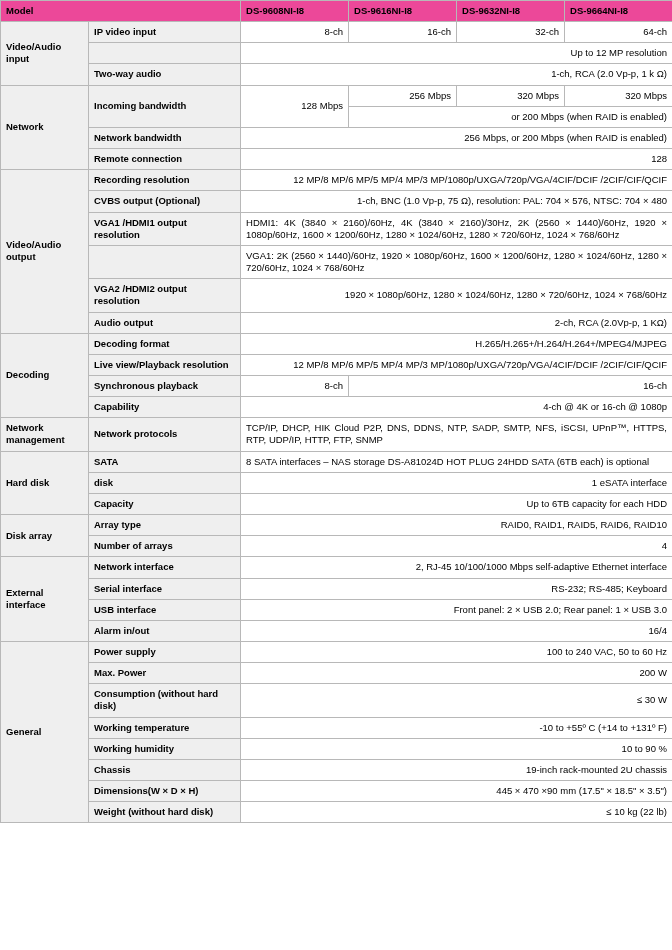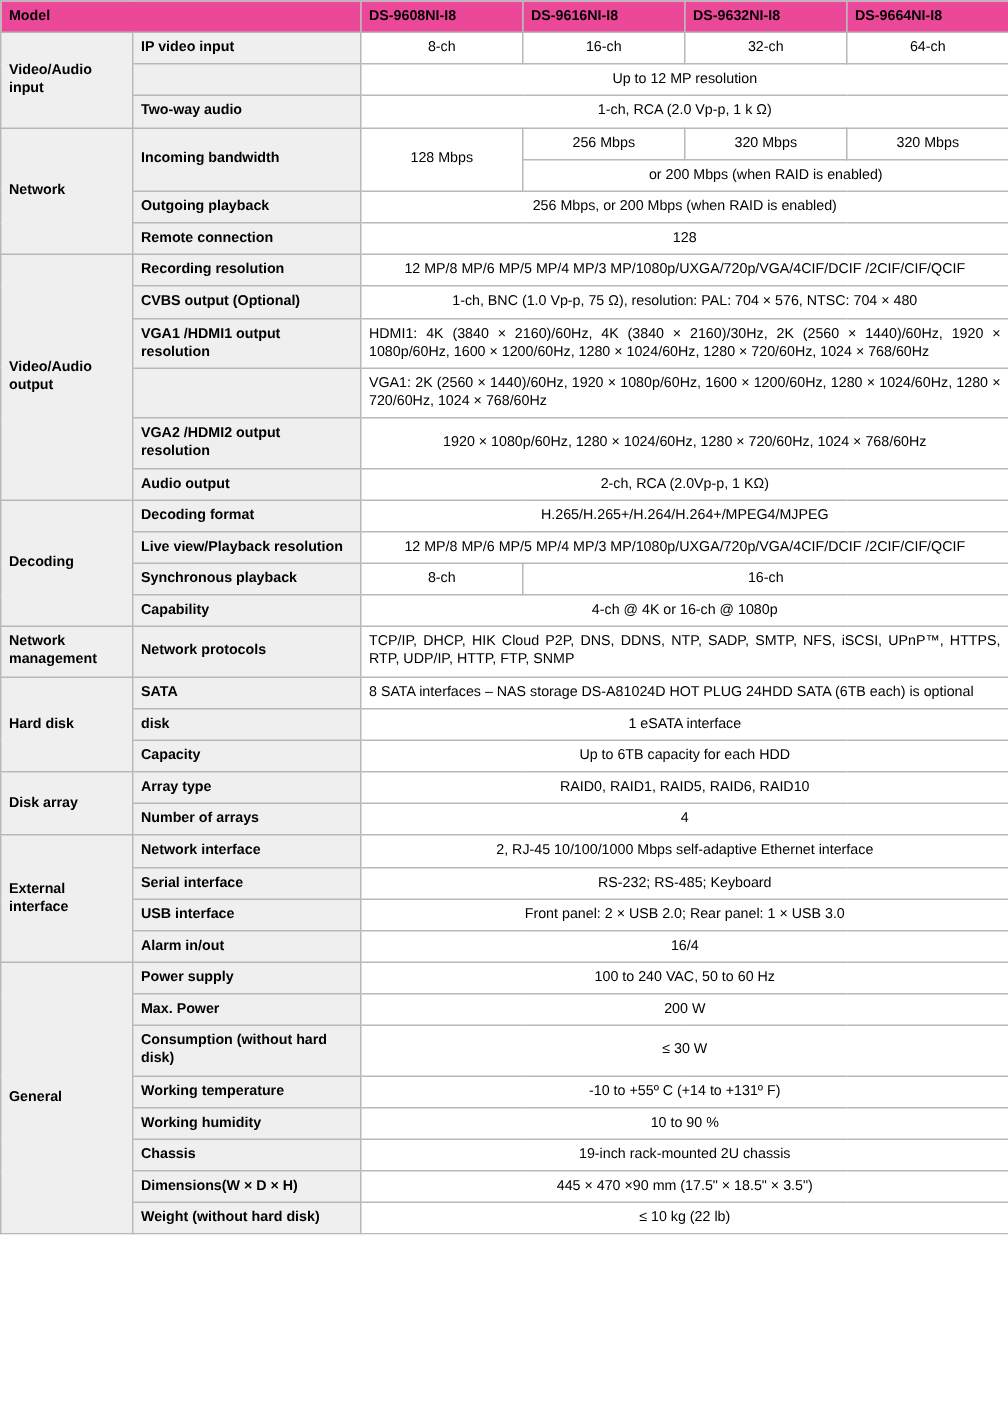--- a/index.html
+++ b/index.html
@@ -45,21 +45,21 @@
     font-size: 10px;
     margin-left: 28px;
   }
   .sub {
     background: #efefef;
     font-weight: bold;
     font-size: 9.5px;
   }
   .val {
     background: #ffffff;
-    text-align: center;
+    text-align: right;
   }
   .just { text-align: justify; margin-top: 16px; }
   .tall { line-height: 1.35; margin-top: 11px; }
 </style>
 </head>
 <body>
 
 <table class="spec">
   <colgroup>
     <col class="c0">
@@ -101,21 +101,21 @@
       <td class="sub" rowspan="2">Incoming bandwidth</td>
       <td class="val" rowspan="2">128 Mbps</td>
       <td class="val">256 Mbps</td>
       <td class="val">320 Mbps</td>
       <td class="val">320 Mbps</td>
     </tr>
     <tr>
       <td class="val" colspan="3">or 200 Mbps (when RAID is enabled)</td>
     </tr>
     <tr>
-      <td class="sub">Outgoing playback</td>
+      <td class="sub">Network bandwidth</td>
       <td class="val" colspan="4">256 Mbps, or 200 Mbps (when RAID is enabled)</td>
     </tr>
     <tr>
       <td class="sub">Remote connection</td>
       <td class="val" colspan="4">128</td>
     </tr>
 
     <tr>
       <td class="grp" rowspan="6">Video/Audio output</td>
       <td class="sub">Recording resolution</td>

